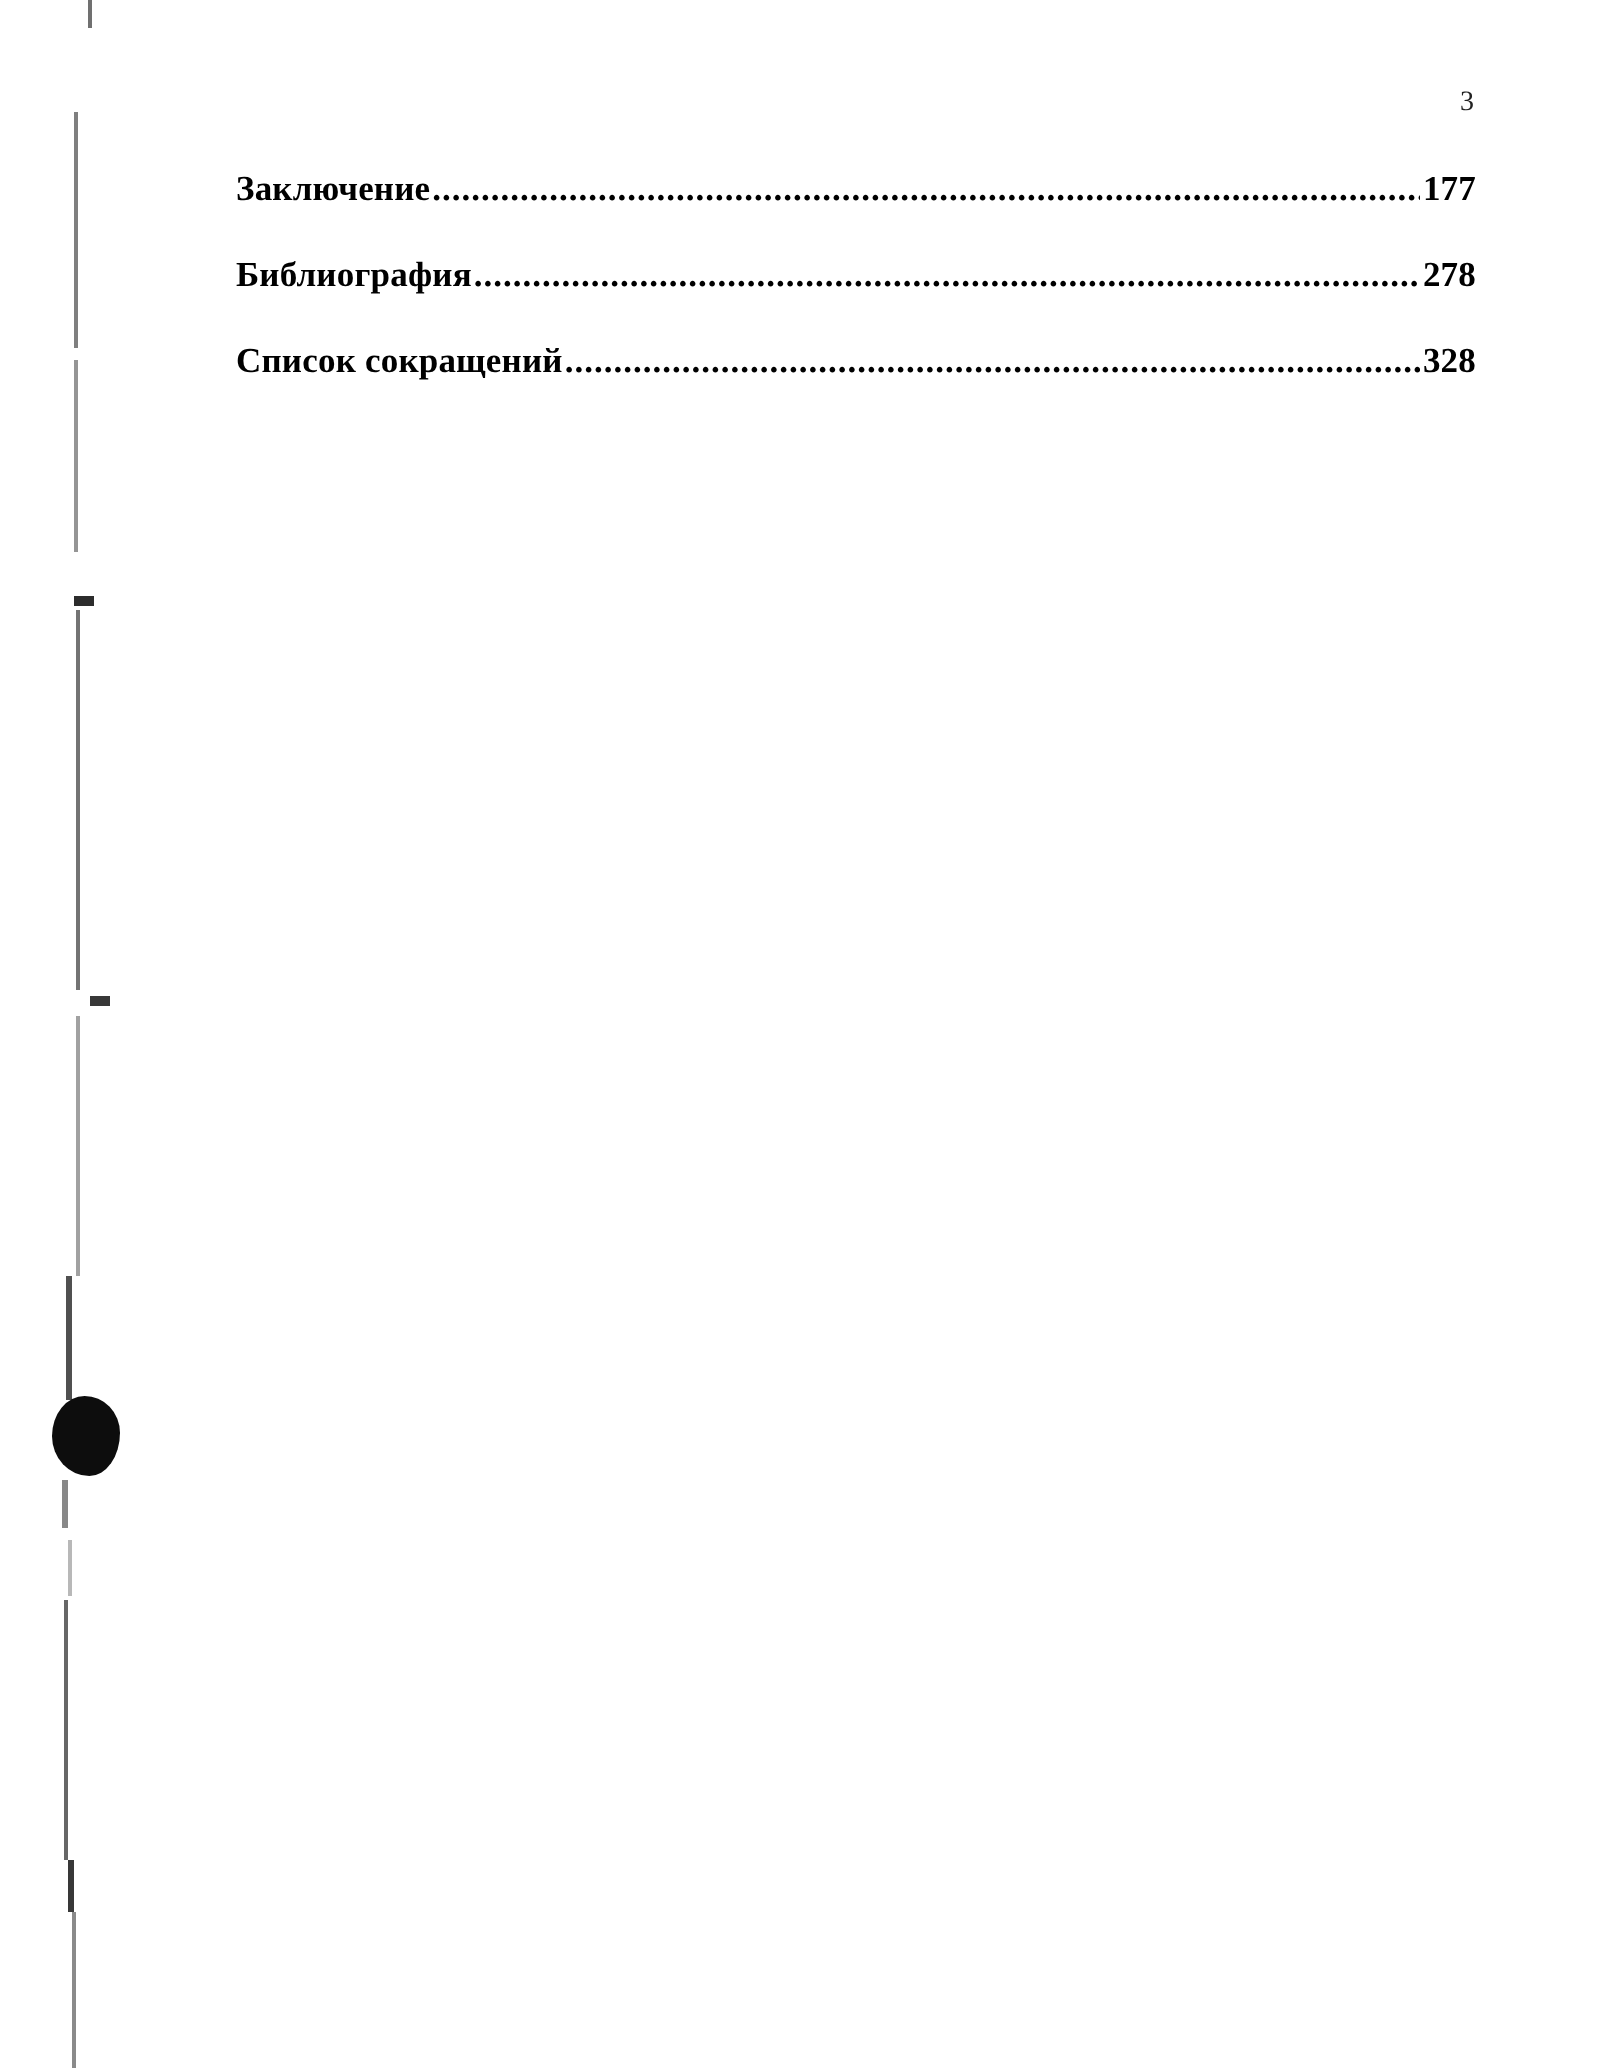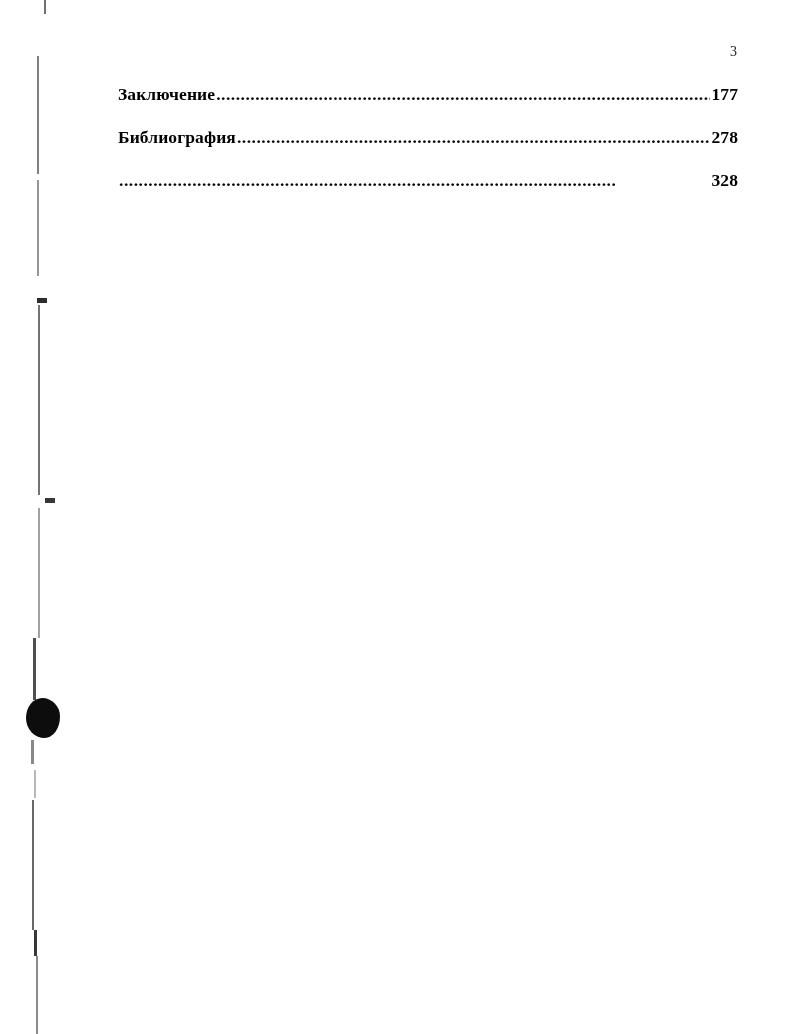--- a/index.html
+++ b/index.html
@@ -103,20 +103,21 @@
       <span class="toc-page">177</span>
     </div>
 
     <div class="toc-entry">
       <span class="toc-title">Библиография</span>
       <span class="toc-leader">......................................................................................................</span>
       <span class="toc-page">278</span>
     </div>
 
     <div class="toc-entry">
+      <span class="toc-title">Список сокращений</span>
       <span class="toc-leader">......................................................................................................</span>
       <span class="toc-page">328</span>
     </div>
 
   </div>
 
   <div class="scan-edge" style="left:37px; top:56px; width:1.5px; height:118px; opacity:0.55;"></div>
   <div class="scan-edge" style="left:37px; top:180px; width:1.5px; height:96px; opacity:0.45;"></div>
   <div class="scan-edge" style="left:37px; top:298px; width:10px; height:5px; opacity:0.9;"></div>
   <div class="scan-edge" style="left:38px; top:305px; width:1.5px; height:190px; opacity:0.6;"></div>

